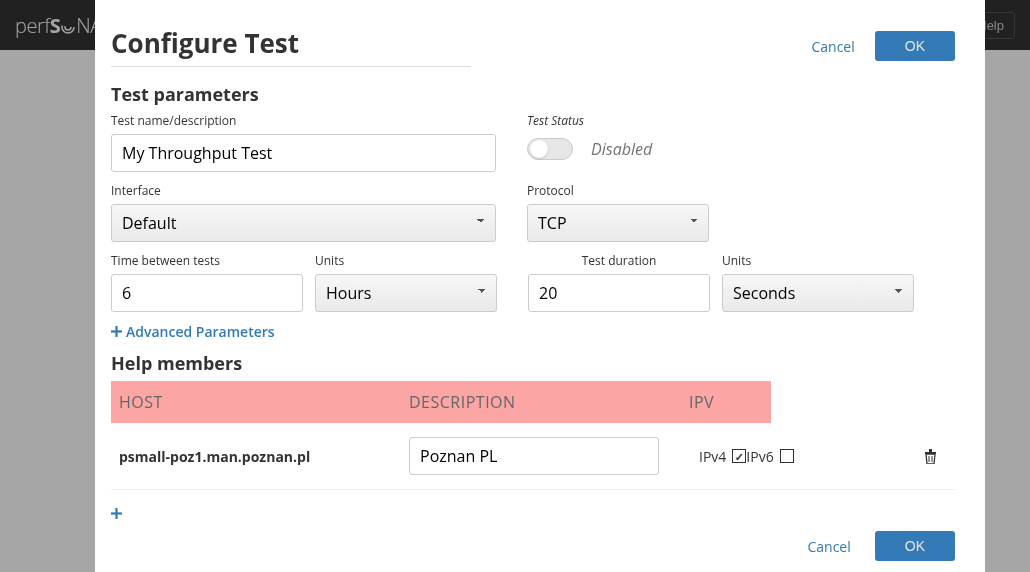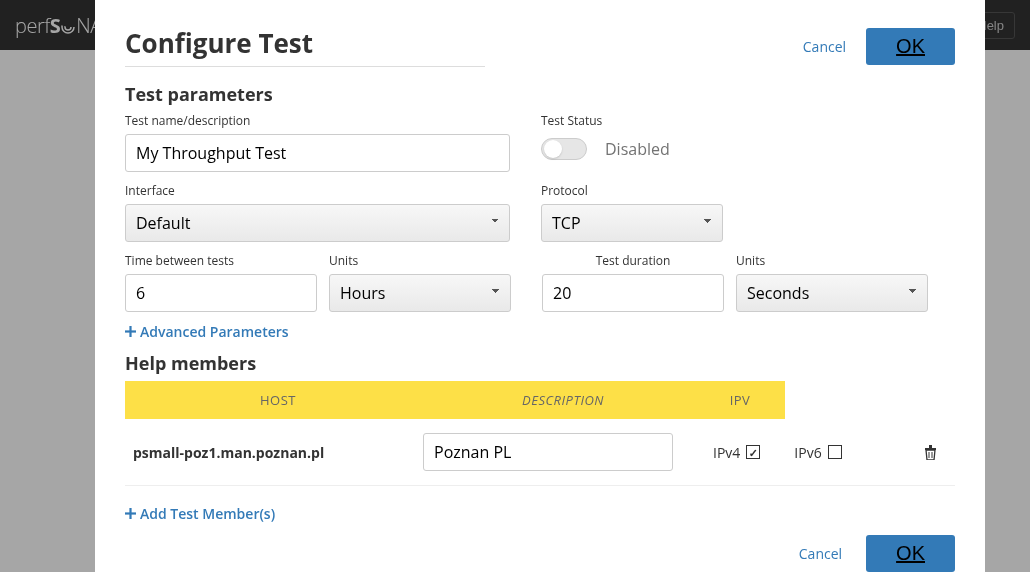--- a/index.html
+++ b/index.html
@@ -32,29 +32,29 @@
   
   .backdrop { position: absolute; inset: 0; background: rgba(0,0,0,0.35); }
   
   .modal {
     position: absolute;
     top: 0;
     left: 95px;
     right: 45px;
     bottom: 0;
     background: #fff;
-    padding: 25px 30px 0 30px;
+    padding: 25px 30px 0 16px;
     overflow-y: auto;
   }
   .modal-header { display: flex; align-items: center; margin-bottom: 15px;}
   .modal-title { font-size: 26px; font-weight: 700; }
   .title-underline { border-bottom: 1px solid #ddd; width: 360px; padding-bottom: 5px;}
   .top-actions { margin-left: auto; display: flex; align-items: center; gap: 20px; }
   .link { color: #337ab7; cursor: pointer; font-size: 14px; }
-  .btn-primary { background: #337ab7; color: #000000; border: none; border-radius: 3px; padding: 7px 30px; font-size: 20px; cursor: pointer; text-decoration: underline; }
+  .btn-primary { background: #337ab7; color: #e5e5e5; border: none; border-radius: 3px; padding: 7px 30px; font-size: 14px; cursor: pointer; }
   .section-title { font-size: 18px; font-weight: 700; margin-top: 10px; margin-bottom: 6px;}
   .row { display: flex; gap: 12px; margin-bottom: 10px; }
   .col { display: flex; flex-direction: column; }
   .col-left-narrow { width: 192px; }
   .col-left-wide { width: 385px; }
   .col-right-start { margin-left: 19px; }
   .label { font-size: 12px; color: #333; margin-bottom: 5px; }
   input[type=text], select {
     border: 1px solid #ccc; border-radius: 3px; padding: 7px 10px;
     font-size: 16px; background: #fff; font-family: inherit;
@@ -75,28 +75,28 @@
     background-repeat: no-repeat;
     padding-right: 28px;
   }
   .w-sm { width: 182px; }
   .w-med { width: 192px; }
   .toggle-wrap { display: flex; align-items: center; gap: 18px; margin-top:4px;}
   .toggle { width: 46px; height: 22px; border-radius: 11px; background: #e6e6e6; border: 1px solid #ccc; position: relative; cursor: pointer;}
   .toggle-knob { position: absolute; width: 18px; height: 18px; background: #fff; border-radius: 50%; top: 1px; left: 2px; box-shadow: 0 1px 2px rgba(0,0,0,0.15);}
   .toggle-label { font-size: 16px; color: #737373; }
   .plus-link { color: #337ab7; font-size: 14px; cursor: pointer; display:flex; align-items:center; gap:4px; font-weight: 600;}
-  .table-head { background: #fde047; display: flex; padding: 10px 8px; margin-top: 5px; color: #666; font-size: 13px; letter-spacing: 0.5px; text-align: center;}
+  .table-head { background: #fca5a5; display: flex; padding: 10px 8px; margin-top: 5px; color: #666; font-size: 16px; letter-spacing: 0.5px;}
   .th-host { width: 290px; }
-  .th-desc { width: 280px; font-style: italic; }
+  .th-desc { width: 280px; }
   .th-ipv { flex:1; }
   .table-row { display: flex; align-items: center; padding: 14px 8px; border-bottom: 1px solid #eee; }
   .host-name { font-weight: 700; font-size: 14px; width: 290px; }
   .desc-input { width: 250px; }
-  .ipv-group { display: flex; align-items: center; gap: 34px; margin-left: 40px;}
+  .ipv-group { display: flex; align-items: center; margin-left: 40px;}
   .ipv-item { display: flex; align-items: center; gap: 6px; font-size: 14px;}
   .checkbox { width: 14px; height: 14px; border: 1.5px solid #333; display: inline-flex; align-items:center; justify-content:center; cursor:pointer;}
   .checkbox.checked::after { content:"✓"; font-size: 11px; line-height: 1; color:#333; font-weight:bold;}
   .trash { margin-left: auto; margin-right: 10px; cursor: pointer; color: #333;}
   .footer { display: flex; justify-content: flex-end; align-items: center; gap: 24px; padding: 12px 0 20px 0; }
   .scroll-indicator { position: absolute; top: 32px; right: 46px; color: #999; font-size: 10px; }
   svg { display:block; }
 </style>
 </head>
 <body>
@@ -149,21 +149,21 @@
     </div>
   </div>
 
   <div class="section-title">Test parameters</div>
 
   <div class="row">
     <div class="col col-left-wide">
       <span class="label">Test name/description</span>
       <input type="text" value="My Throughput Test" style="">
     </div>
-    <div class="col col-right-start" style="width:300px;">
+    <div class="col col-right-start" style="width:300px;font-style:italic;">
       <span class="label">Test Status</span>
       <div class="toggle-wrap">
         <div class="toggle">
             <div class="toggle-knob"></div>
           </div>
         <span class="toggle-label">Disabled</span>
       </div>
     </div>
   </div>
 
@@ -235,21 +235,20 @@
           <line x1="8" y1="7" x2="8" y2="13" stroke="#333" stroke-width="1"></line>
         </svg>
     </span>
   </div>
 
   <div class="plus-link" style="margin-top:18px;">
     <svg width="11" height="11" viewBox="0 0 10 10" fill="#337ab7">
         <rect x="4" y="0" width="2" height="10"></rect>
         <rect x="0" y="4" width="10" height="2"></rect>
       </svg>
-    <span>Add Test Member(s)</span>
   </div>
 
   <div class="footer">
     <span class="link">Cancel</span>
     <button class="btn-primary">OK</button>
   </div>
 
 </div>
 
 </body></html>

